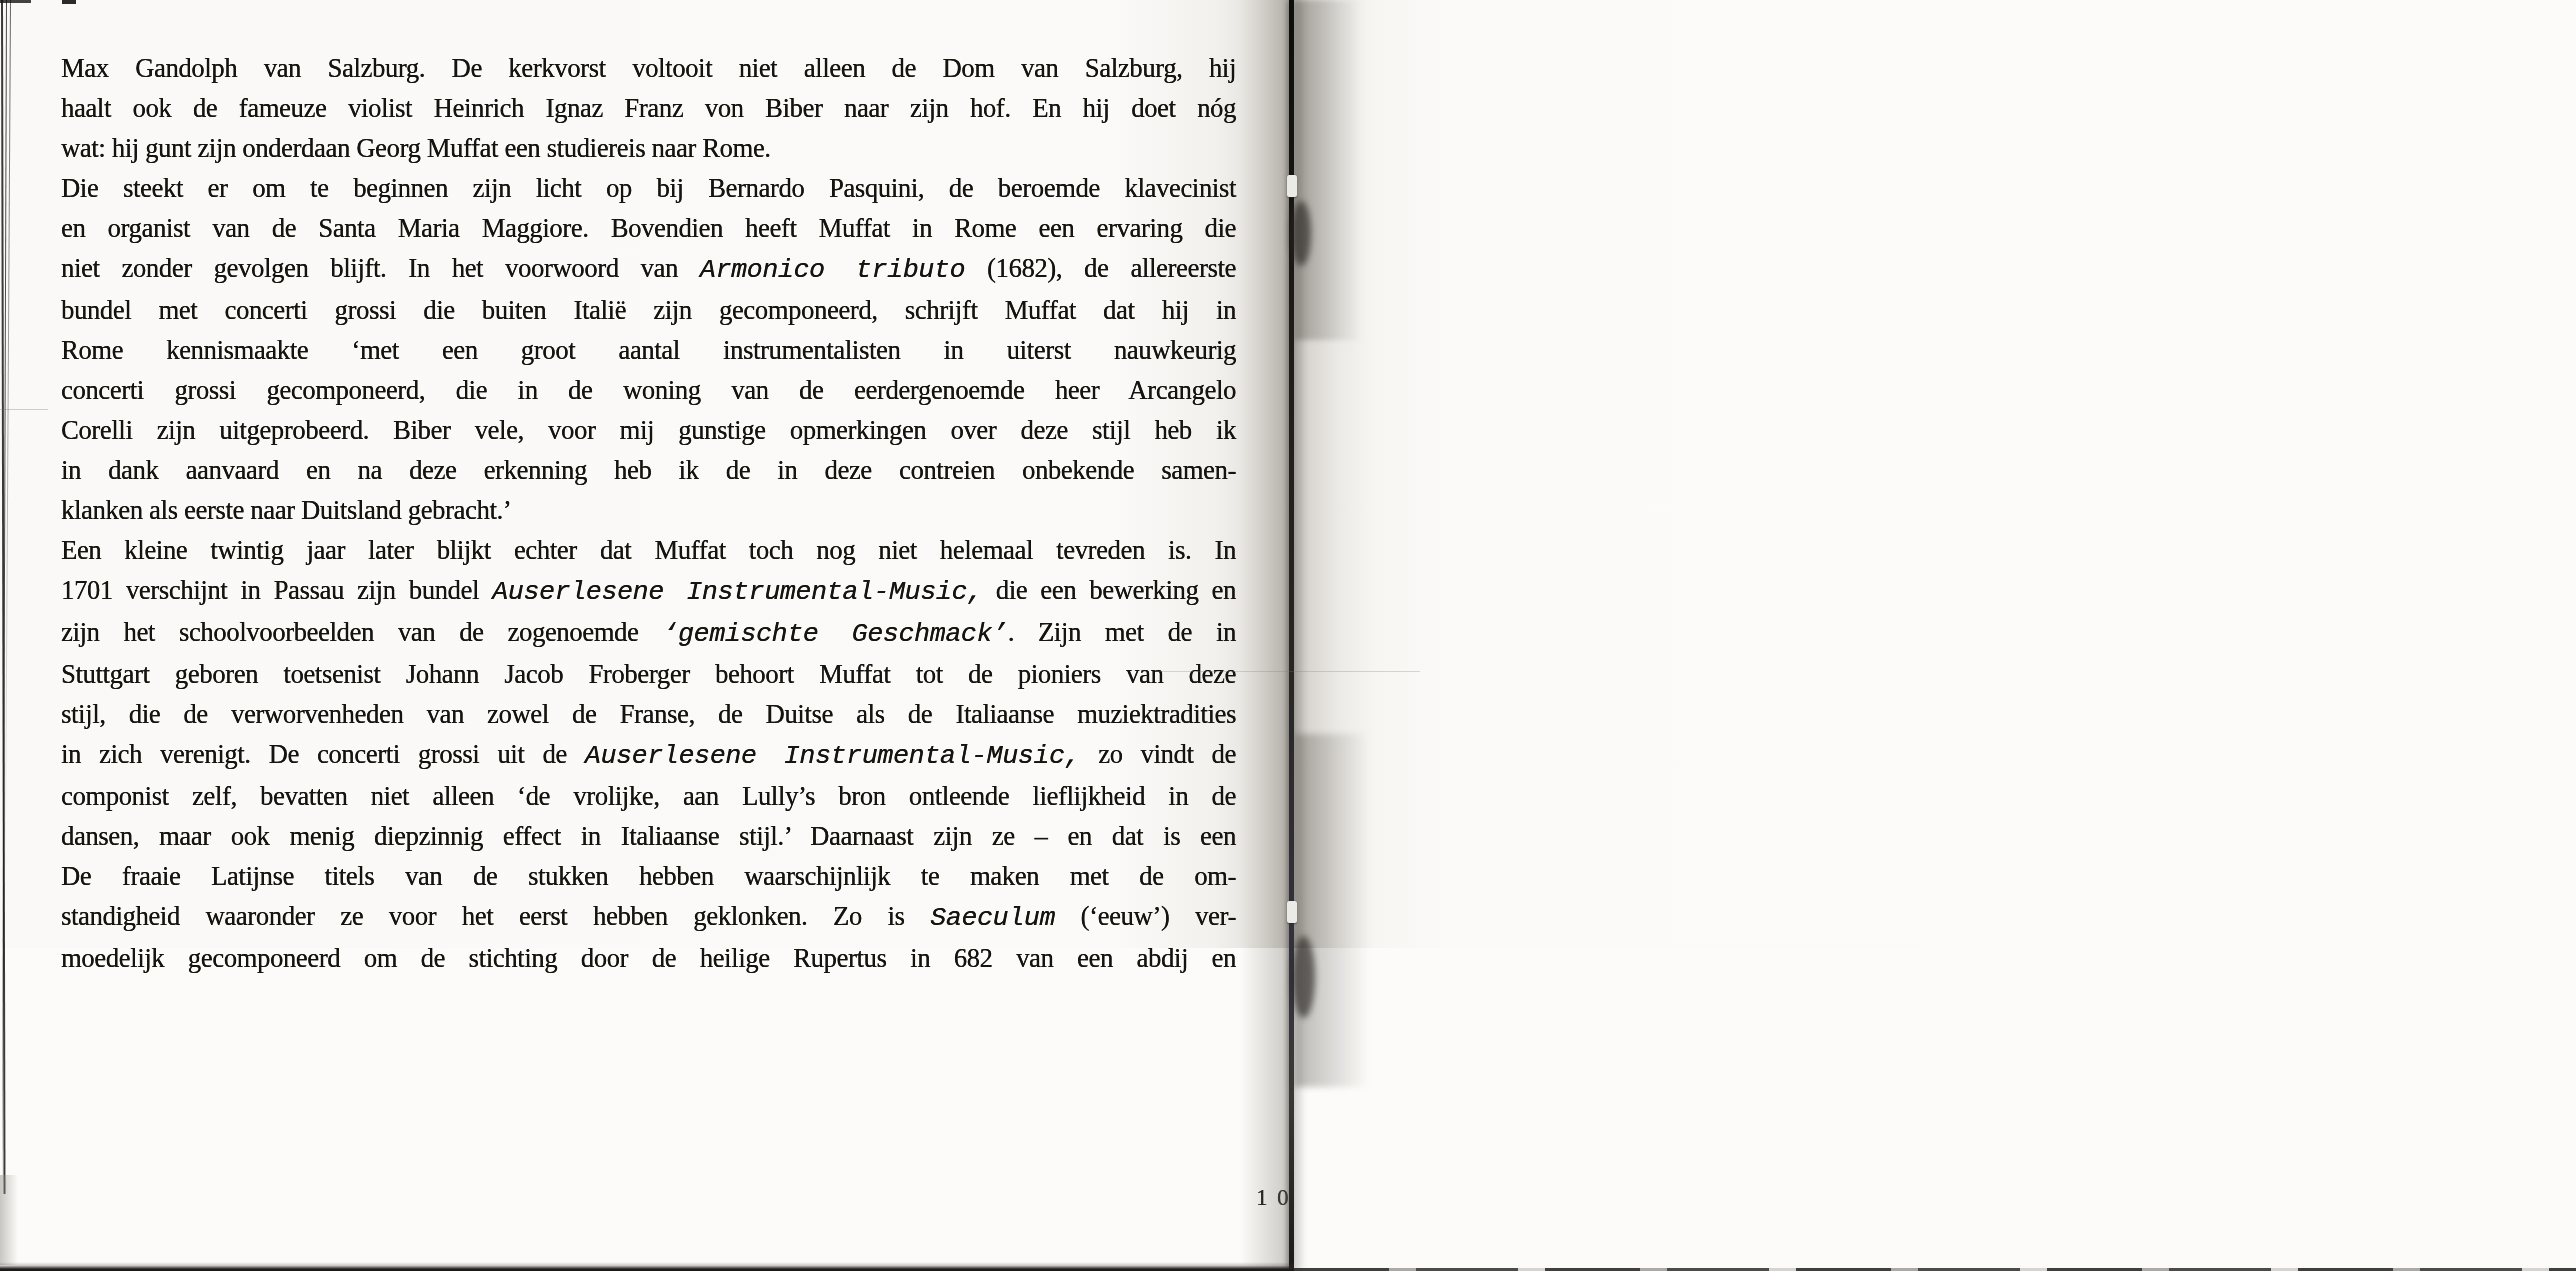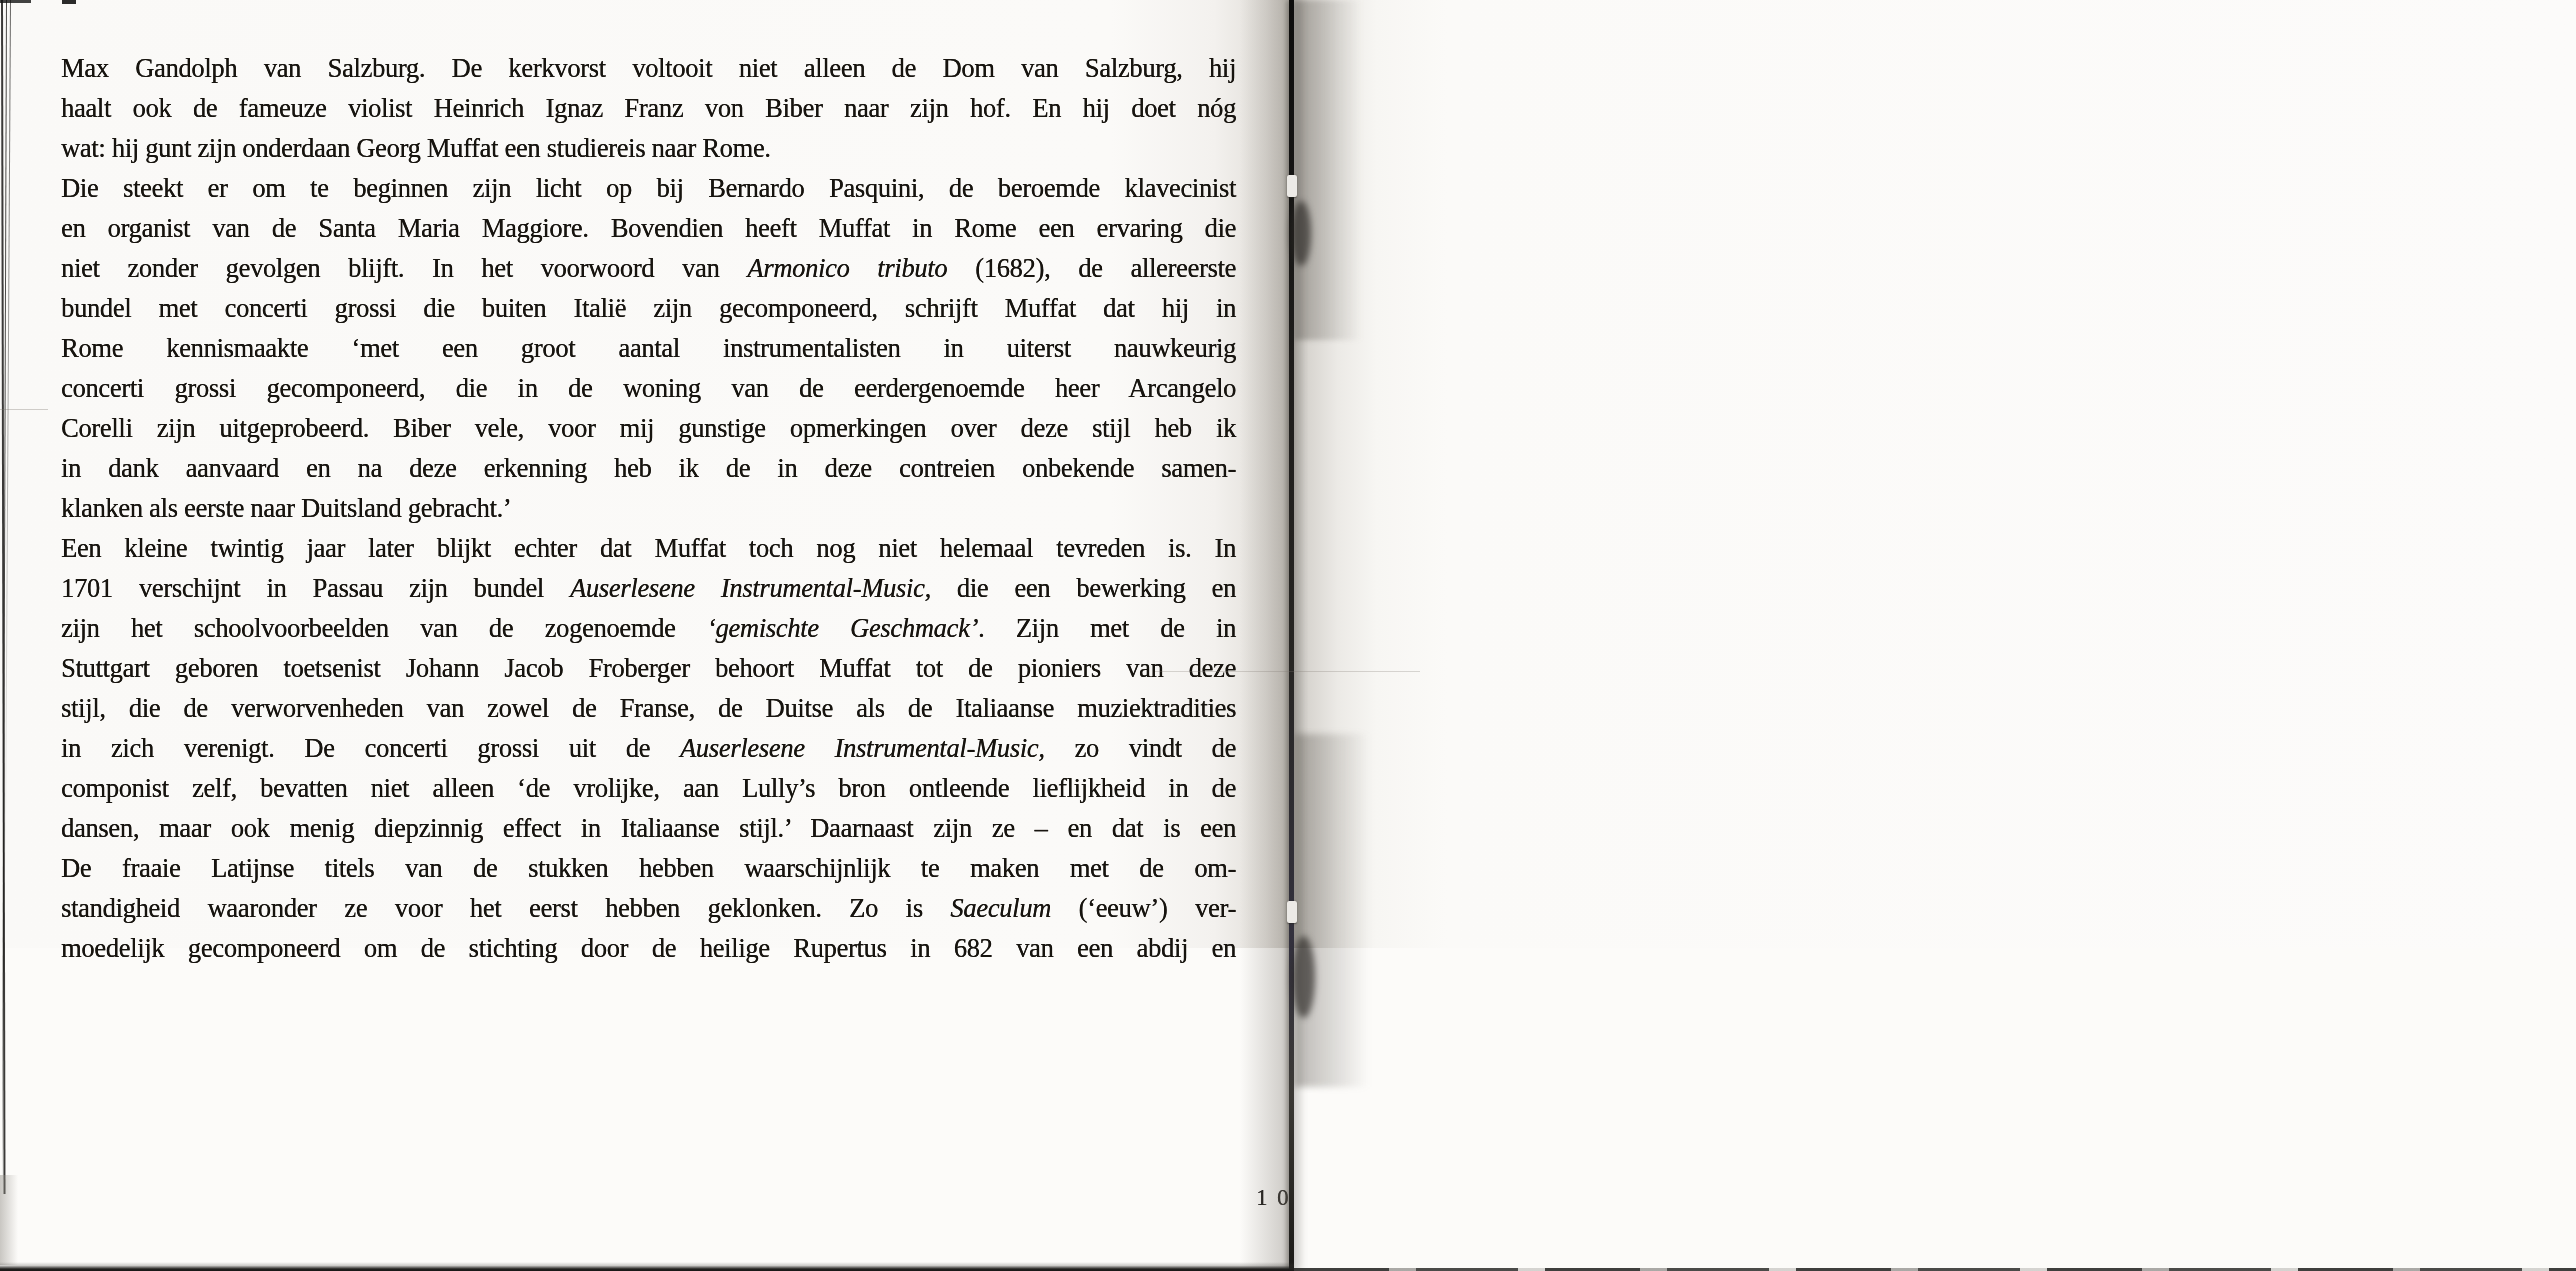--- a/index.html
+++ b/index.html
@@ -29,21 +29,21 @@
     position: absolute;
     color: #17140f;
     font-size: 26.5px;
     letter-spacing: -0.3px;
     line-height: 40px;
     text-shadow: 0.2px 0 0 currentColor;
   }
   .text-block.left-col  { left: 61px;   top: 48px; width: 1175px; }
   .line { text-align: justify; text-align-last: justify; hyphens: none; }
   .line.pe { text-align-last: left; }
-  .line i { font-style: italic; }
+  .line i { font-style: italic; font-family: Liberation Mono, monospace; }
   .pagenum {
     position: absolute; top: 1185px;
     font-size: 23px; letter-spacing: 9.5px; color: #141210;
     text-shadow: 0.2px 0 0 currentColor;
   }
   .pagenum.p10 { left: 0px;    width: 1298px; text-align: right; }
 
   
   .gutter-shade-left {
     position: absolute; top: 0; left: 1240px; width: 49px; height: 1272px;

